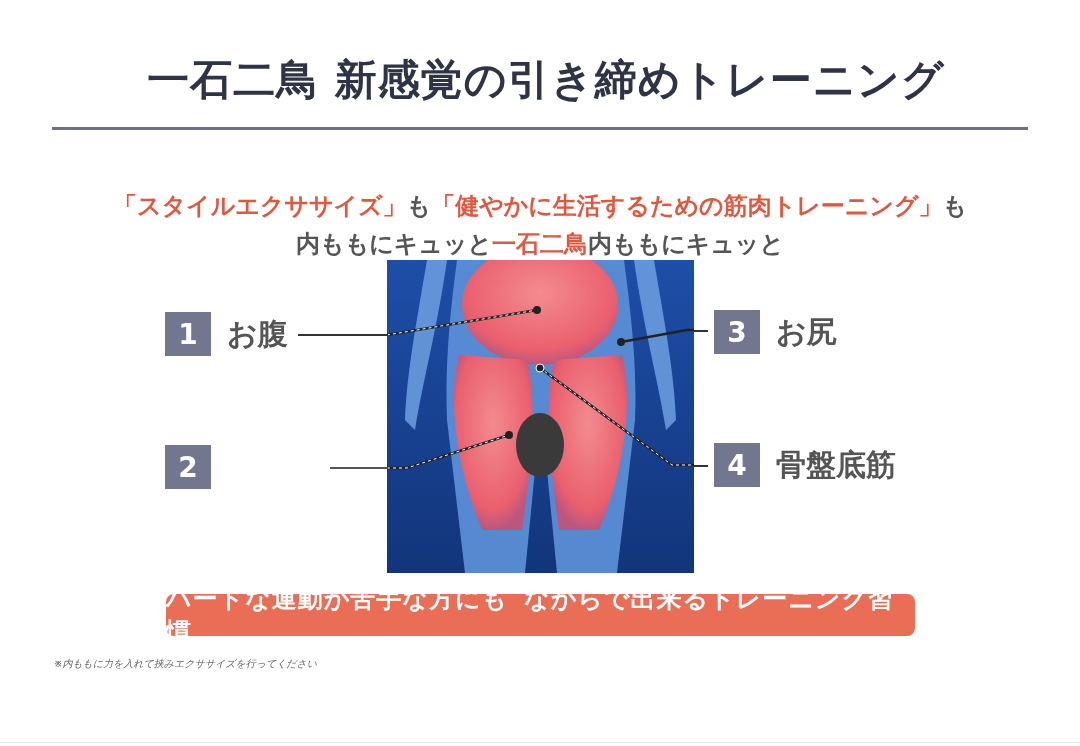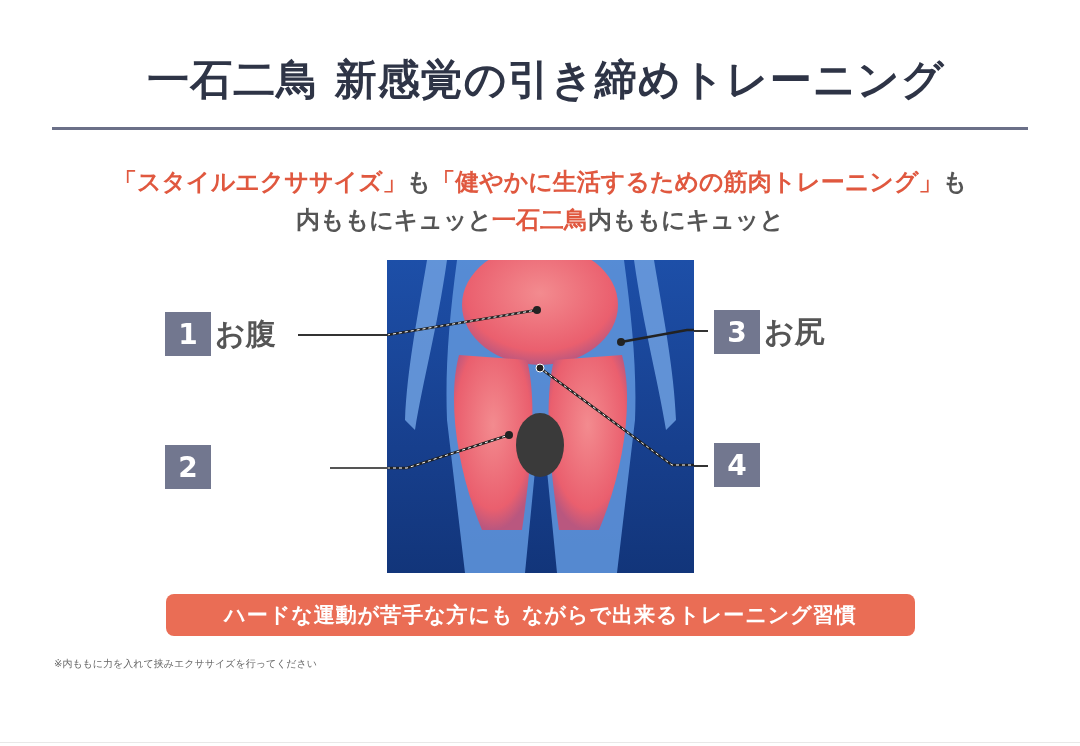--- a/index.html
+++ b/index.html
@@ -7,40 +7,40 @@
     width: 1080px; height: 746px; background: #ffffff; position: relative; overflow: hidden;
     font-family: "DejaVu Sans", "Liberation Sans", sans-serif; color: #444;
   }
   .title {
     position: absolute; left: 12px; right: 0; top: 52px; text-align: center;
     font-size: 42px; font-weight: bold; color: #2e3446; letter-spacing: 1px;
   }
   .title-rule {
     position: absolute; left: 52px; right: 52px; top: 127px; height: 3px; background: #6b7088;
   }
-  .lead { position: absolute; left: 0; right: 0; text-align: center; font-size: 24px; font-weight: bold; color: #555; }
+  .lead { position: absolute; left: 0; right: 0; text-align: center; font-size: 24px; font-weight: bold; color: #555; margin-top: 24px; }
   .lead1 { top: 166px; }
   .lead2 { top: 204px; }
   .hl { color: #e0583f; }
   .figure {
     position: absolute; left: 387px; top: 260px; width: 307px; height: 313px;
     background: linear-gradient(180deg, #1d4fa8 0%, #173f8d 60%, #12357a 100%); overflow: hidden;
   }
   .label { position: absolute; display: flex; align-items: center; }
   .num {
     width: 46px; height: 44px; background: #72778f; color: #fff; font-size: 28px; font-weight: bold;
     display: flex; align-items: center; justify-content: center;
   }
-  .ltext { margin-left: 4px; font-size: 30px; color: #555; font-weight: bold; }
+  .ltext { margin-left: 16px; font-size: 30px; color: #555; font-weight: bold; }
   .banner {
     position: absolute; left: 166px; top: 594px; width: 749px; height: 42px; border-radius: 8px;
-    background: #ea6d55; color: #fff; font-size: 21px; font-weight: bold; display: flex;
-    align-items: center; justify-content: center; letter-spacing: 1px;
+    background: #ea6d55; color: #fff; font-size: 25px; font-weight: bold; display: flex;
+    align-items: center; justify-content: center; letter-spacing: 1px; font-family: Liberation Mono, monospace;
   }
-  .note { position: absolute; left: 54px; top: 657px; font-size: 10px; color: #666; }
+  .note { position: absolute; left: 54px; top: 657px; font-size: 10px; color: #666; font-style: italic; }
   .bottom-rule { position: absolute; left: 0; right: 0; bottom: 3px; height: 1px; background: #e8e8e8; }
 </style>
 </head>
 <body>
 
 <div class="title">一石二鳥 新感覚の引き締めトレーニング</div>
 <div class="title-rule"></div>
 
 <div class="lead lead1">
   <span class="hl">「スタイルエクササイズ」</span><span>も</span><span class="hl">「健やかに生活するための筋肉トレーニング」</span><span>も</span>
@@ -96,17 +96,18 @@
 </div>
 <div class="label" style="left:165px;top:445px;">
   <div class="num">2</div>
 </div>
 <div class="label" style="left:714px;top:310px;">
   <div class="num">3</div>
   <div class="ltext">お尻</div>
 </div>
 <div class="label" style="left:714px;top:443px;">
   <div class="num">4</div>
+  <div class="ltext">骨盤底筋</div>
 </div>
 
 <div class="banner">ハードな運動が苦手な方にも ながらで出来るトレーニング習慣</div>
 <div class="note">※内ももに力を入れて挟みエクササイズを行ってください</div>
 <div class="bottom-rule"></div>
 
 </body></html>

